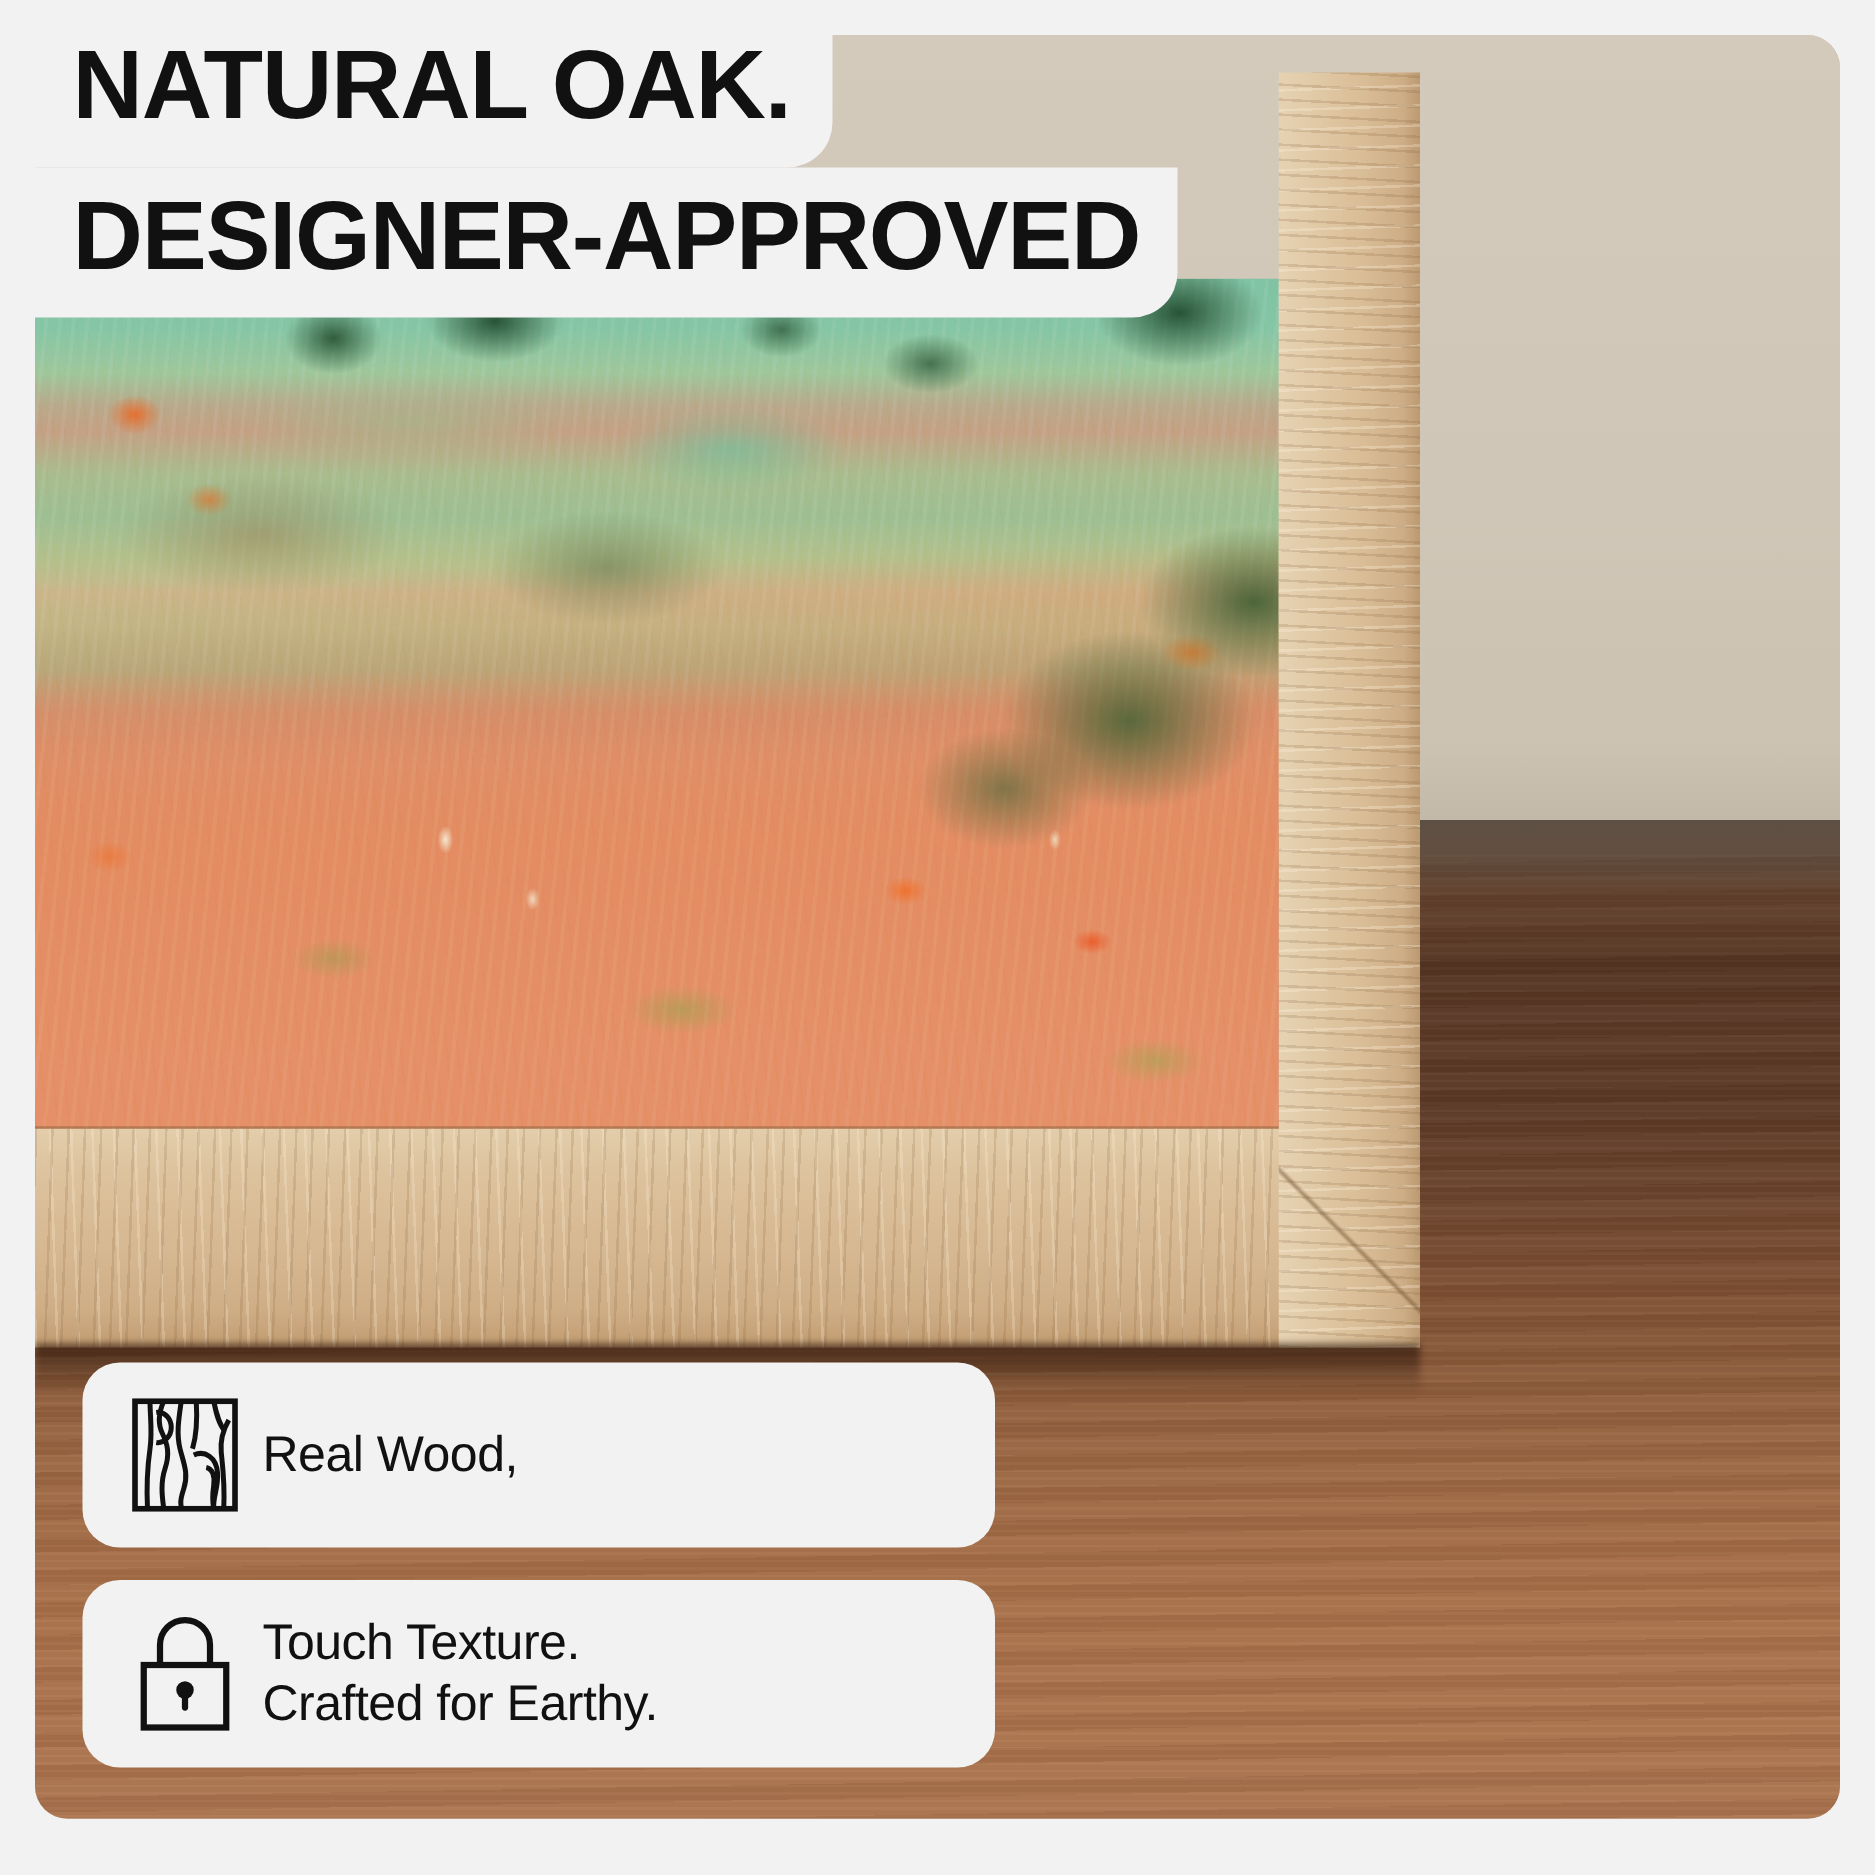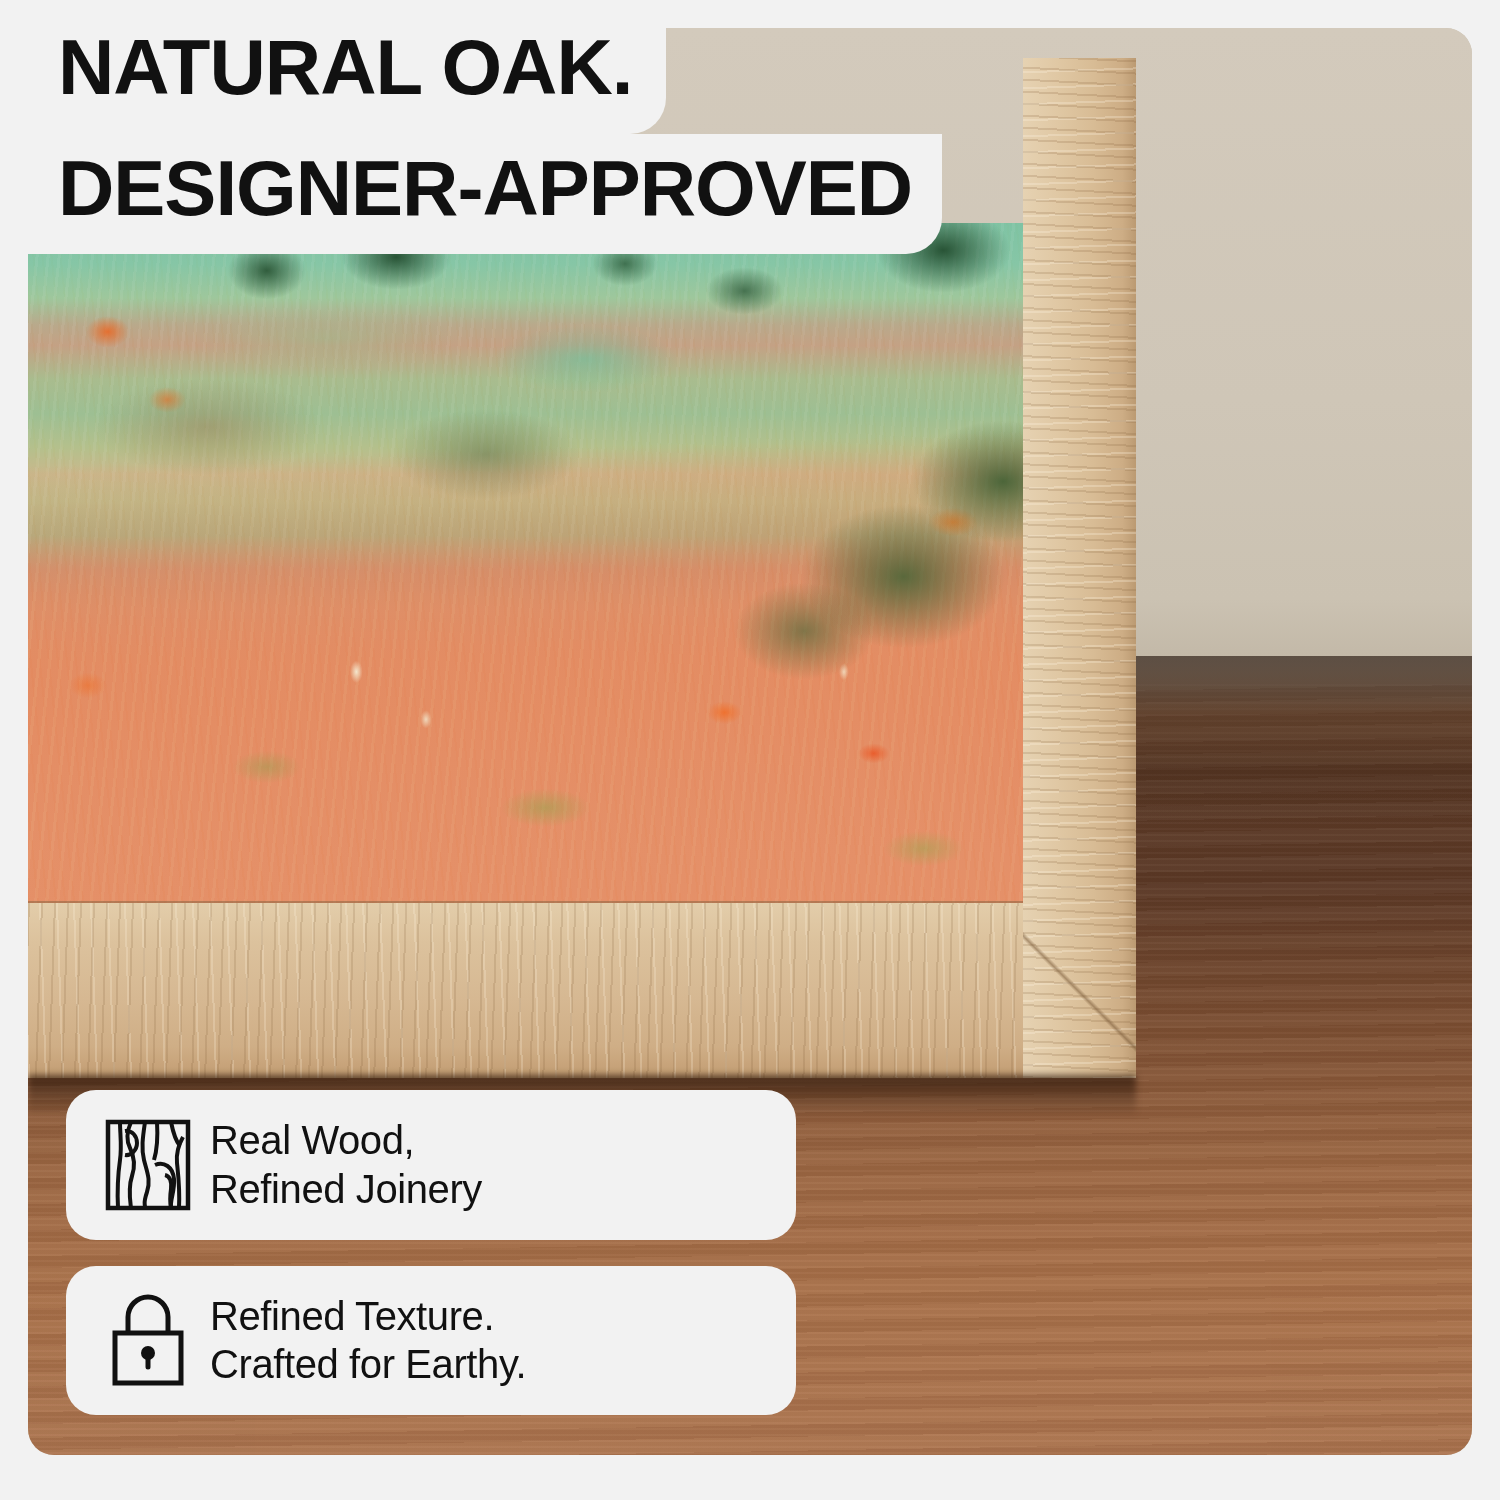--- a/index.html
+++ b/index.html
@@ -183,33 +183,32 @@
           <path d="M40 3c-2 14-4 26-1 38s7 20 3 32-2 10-2 16" stroke-width="4"></path>
           <path d="M52 3c1 16 0 28-3 38" stroke-width="4"></path>
           <path d="M50 46c9-4 18 2 19 14s-4 20-3 29" stroke-width="4"></path>
           <path d="M60 56c5 1 7 7 6 14s-1 14 0 19" stroke-width="4"></path>
           <path d="M66 3c2 10 4 18 9 24" stroke-width="4"></path>
           <path d="M78 18c-4 7-7 16-6 26s3 24 2 45" stroke-width="4"></path>
         </svg>
       </span>
       <div class="badge-text">
         <div>Real Wood,</div>
-        <div>Refined Joinery</div>
       </div>
     </div>
 
     <div class="badge">
       <span class="badge-icon">
         <svg width="80" height="94" viewBox="0 0 80 94" fill="none" stroke="#111" stroke-width="5">
           <path d="M20 40V24a20 20 0 0 1 40 0v16"></path>
           <rect x="7" y="40" width="66" height="50"></rect>
           <circle cx="40" cy="60" r="7" fill="#111" stroke="none"></circle>
           <path d="M40 63v11" stroke-width="5" stroke-linecap="round"></path>
         </svg>
       </span>
       <div class="badge-text">
-        <div>Refined Texture.</div>
+        <div>Touch Texture.</div>
         <div>Crafted for Earthy.</div>
       </div>
     </div>
 
   </div>
 </div>
 
 </body></html>

